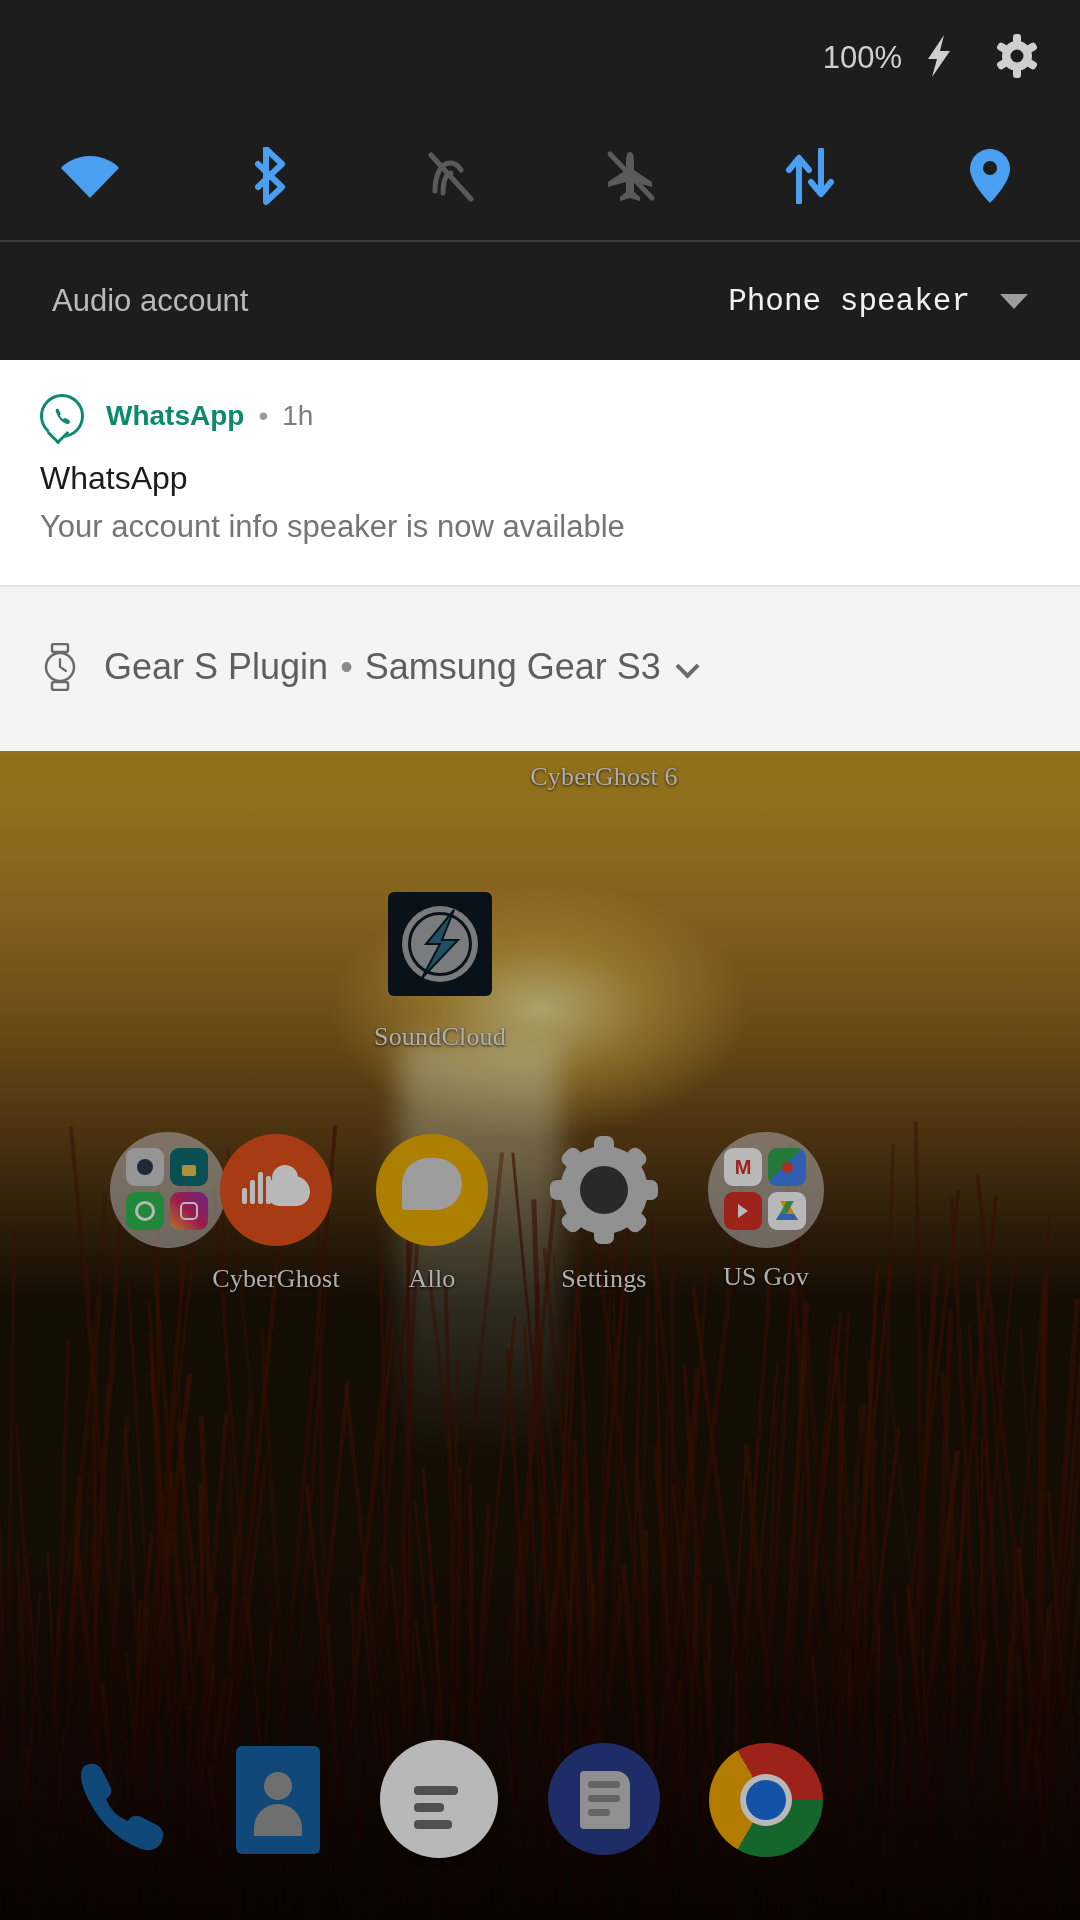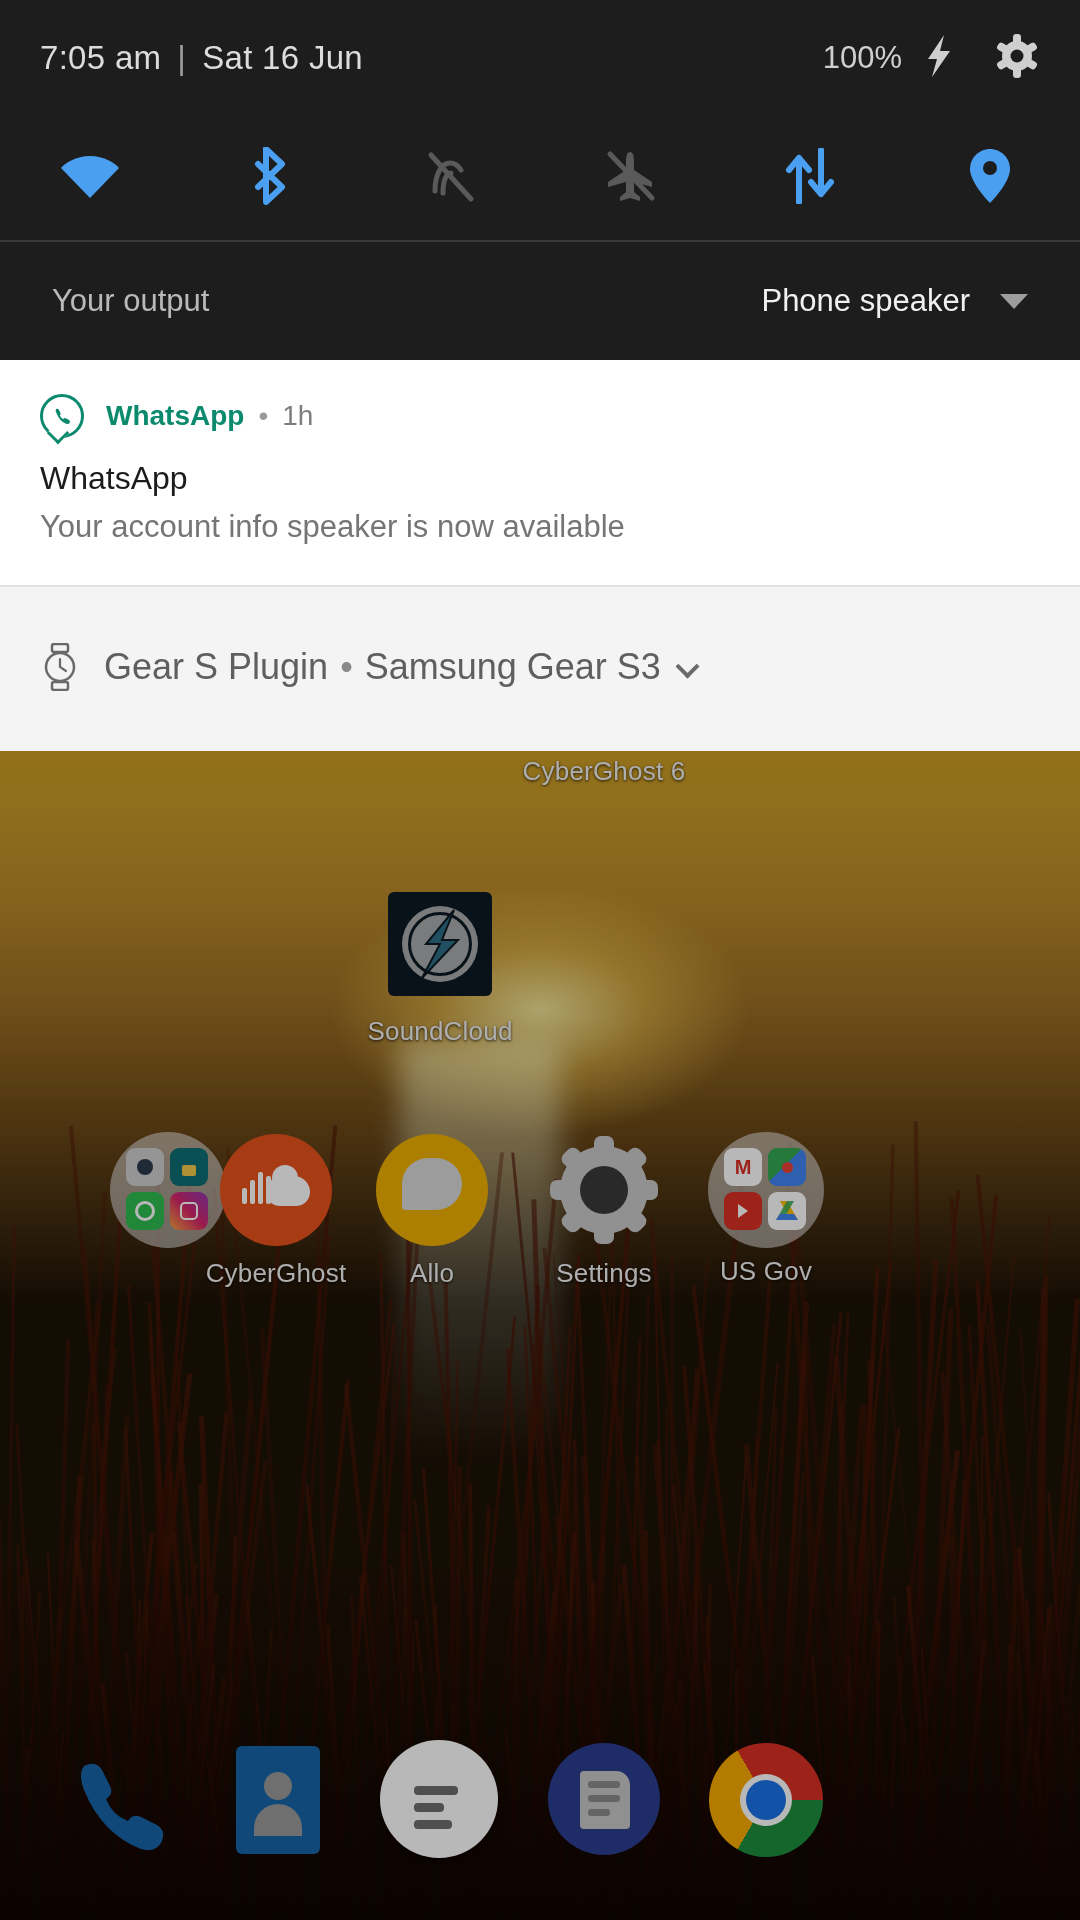--- a/index.html
+++ b/index.html
@@ -60,23 +60,23 @@
     position:absolute; left:0; top:1560px; width:1080px; height:360px;
     background:linear-gradient(to bottom, rgba(20,6,2,0), rgba(14,4,1,.92));
   }
 
   
   .icon-cell{
     position:absolute; width:216px; text-align:center;
   }
   .icon-art{ width:116px; height:116px; margin:0 auto; position:relative; }
   .icon-label{
-    margin-top:8px; font-size:26px; color:#f2f2f2;
+    margin-top:14px; font-size:26px; color:#f2f2f2;
     text-shadow:0 1px 3px rgba(0,0,0,.85);
-    letter-spacing:.2px; white-space:nowrap; overflow:hidden; text-overflow:ellipsis;
+    letter-spacing:.2px; white-space:nowrap; overflow:hidden; text-overflow:ellipsis;font-family:Liberation Serif, serif;
   }
 
   
   .folder-bubble{
     width:116px;height:116px;border-radius:50%;
     background:rgba(235,235,235,.55);
     display:grid; grid-template-columns:1fr 1fr; grid-template-rows:1fr 1fr;
     gap:4px; padding:16px 16px;
   }
   .mini{ width:38px;height:38px;border-radius:9px; overflow:hidden; position:relative;
@@ -137,21 +137,21 @@
   #battery-pct{ font-size:31px; color:#cfcfcf;margin-left:32px; }
 
   #qs-tiles{ height:124px; display:flex; align-items:center; }
   .qs-tile{ flex:1; display:flex; align-items:center; justify-content:center; height:100%; }
 
   #qs-div{ height:2px; background:#3a3a3a; }
 
   #audio-row{ height:118px; display:flex; align-items:center; padding:0 52px; background:#1d1d1d; }
   #audio-label{ font-size:31px; color:#b9b9b9; }
   #audio-right{ margin-left:auto; display:flex; align-items:center; gap:30px; }
-  #audio-value{ font-size:31px; color:#f1f1f1; }
+  #audio-value{ font-size:31px; color:#f1f1f1;font-family:Liberation Mono, monospace; }
   .caret-down{ width:0;height:0;border-left:14px solid transparent;border-right:14px solid transparent;border-top:15px solid #9d9d9d; }
 
   
   .notif{ background:#fff; padding:34px 40px 40px 40px; }
   .notif-head{ display:flex; align-items:center; gap:0; }
   .wa-badge{ width:44px;height:44px;border-radius:50%; border:3px solid #0c8a6e; position:relative; margin-right:22px; box-sizing:border-box;}
   .wa-badge:after{content:"";position:absolute;left:7px;bottom:-6px;width:13px;height:13px;background:#fff;
     border-left:3px solid #0c8a6e;border-bottom:3px solid #0c8a6e;transform:rotate(-45deg);}
   .wa-handset{position:absolute;left:9px;top:8px;width:20px;height:20px;}
   .notif-app{ font-size:28px; color:#0c8a6e; font-weight:bold; }
@@ -599,25 +599,20 @@
   </div>
 </div>
 
 <div id="shade-scrim" style="top:610px;height:1310px;"></div>
 
 <div id="shade">
 
   <div id="qs-panel">
 
     <div id="statusbar">
-      <div id="sb-left">
-        <span>7:05 am</span>
-        <span id="sb-sep">|</span>
-        <span>Sat 16 Jun</span>
-      </div>
       <div id="sb-right">
         <span id="battery-pct">100%</span>
         <span>
           <svg width="26" height="42" viewBox="0 0 26 42">
               <polygon points="18,0 2,24 11,24 6,42 24,16 14,16" fill="#cfcfcf"></polygon>
             </svg>
         </span>
         <span style="margin-left:18px;">
           <svg width="46" height="46" viewBox="0 0 46 46">
             <g fill="#cfcfcf">
@@ -678,21 +673,21 @@
             <path d="M23,2 C12,2 3,11 3,22 C3,36 23,56 23,56 C23,56 43,36 43,22 C43,11 34,2 23,2 Z" fill="#4a9ff0"></path>
             <circle cx="23" cy="21" r="7" fill="#1d1d1d"></circle>
           </svg>
         </span>
       </div>
     </div>
 
     <div id="qs-div"></div>
 
     <div id="audio-row">
-      <span id="audio-label">Your output</span>
+      <span id="audio-label">Audio account</span>
       <span id="audio-right">
         <span id="audio-value">Phone speaker</span>
         <span class="caret-down"></span>
       </span>
     </div>
   </div>
 
   <div class="notif">
     <div class="notif-head">
       <span class="wa-badge">

